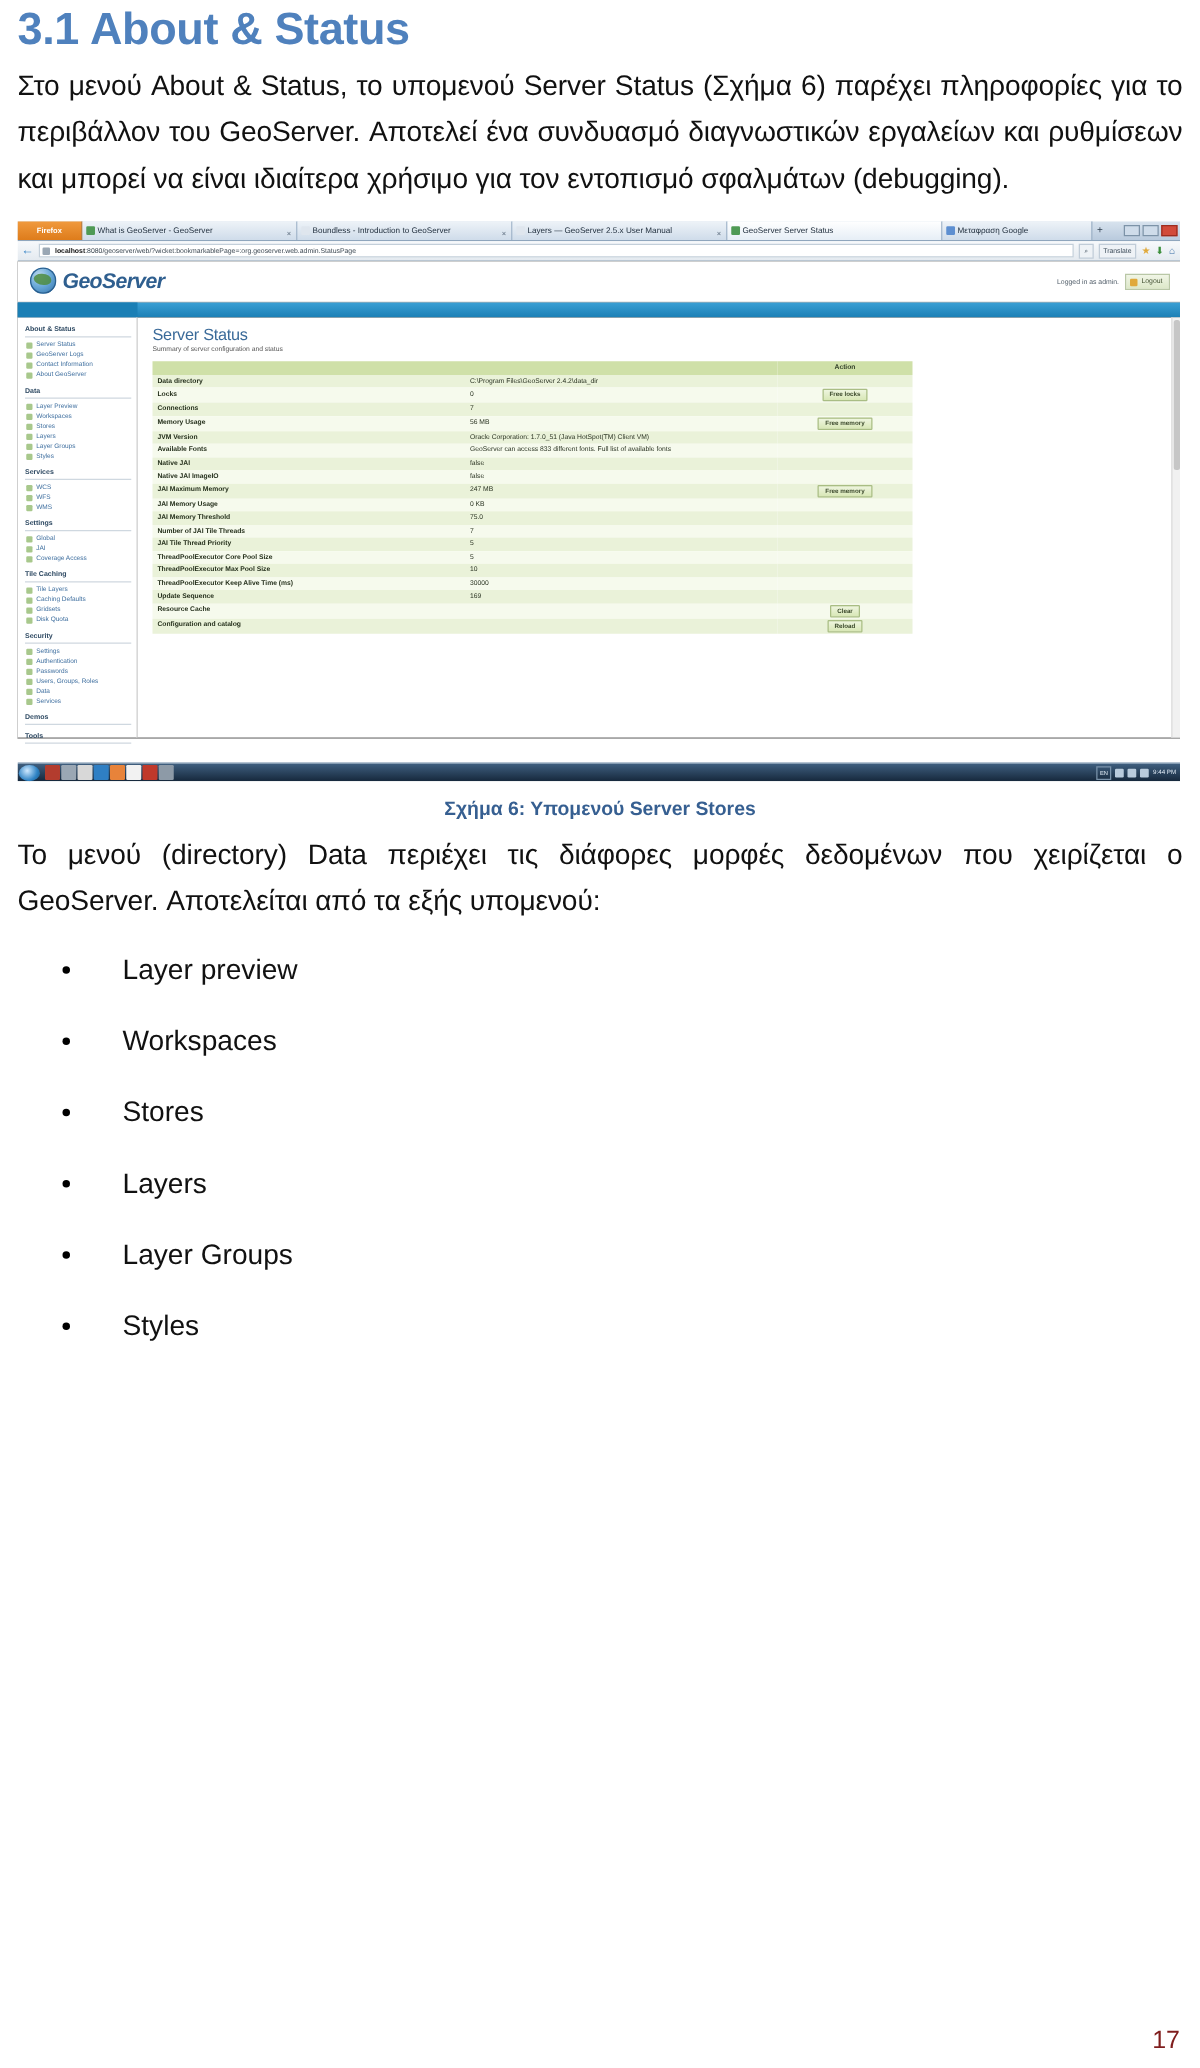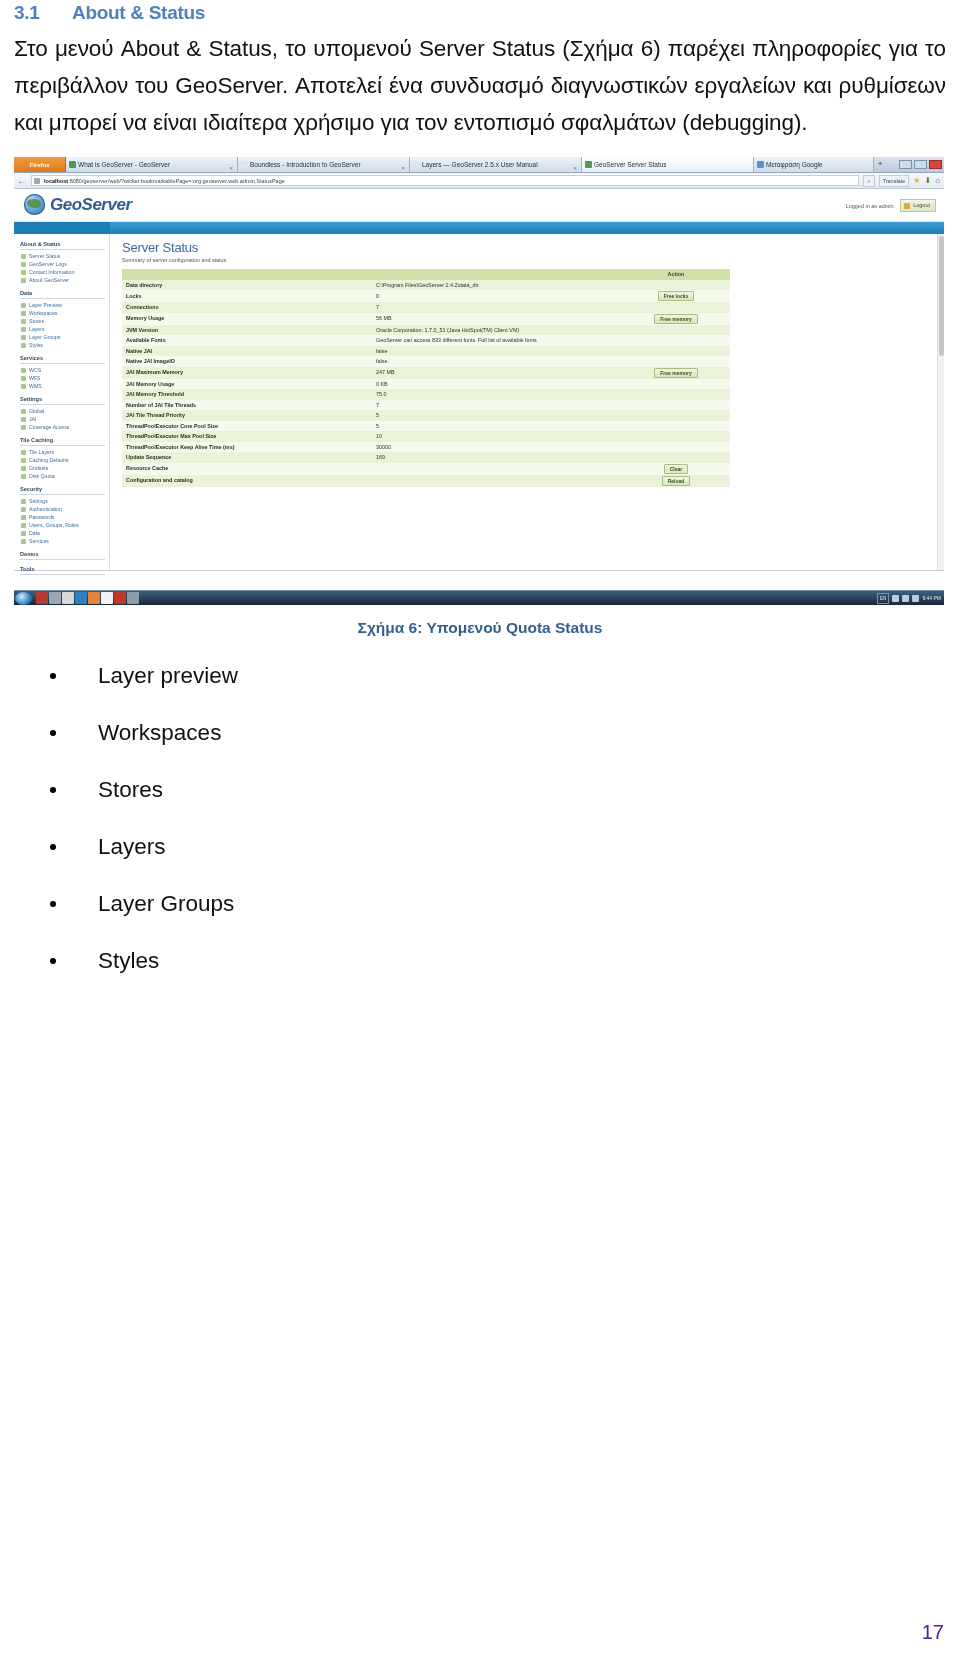--- a/index.html
+++ b/index.html
@@ -11,21 +11,21 @@
     color:#000000;
     position:relative;
     overflow:hidden;
   }
   .page { position:relative; width:960px; height:1654px; padding:0 14px; }
 
   
   .h2 {
     color:#4F81BD;
     font-weight:bold;
-    font-size:19px;
+    font-size:36px;
     letter-spacing:-0.3px;
     display:flex;
     align-items:baseline;
     margin:0;
     padding-top:2px;
   }
   .h2 .num { width:58px; flex:0 0 58px; }
   .h2 .txt { }
 
   
@@ -219,21 +219,21 @@
   .taskbar .tray i { display:block; width:7px; height:7px; border-radius:1px; background:#b9cbdc; }
   .taskbar .lang { border:1px solid #7a93ab; padding:0 2px; line-height:9px; font-size:4.6px; }
 
   .figcap {
     text-align:center; color:#365f91; font-weight:bold;
     font-size:15.5px; line-height:22px; margin-top:12px;
   }
 
   .pagenum {
     position:absolute; right:16px; bottom:10px;
-    font-size:20px; color:#4c1d95;
+    font-size:20px; color:#7f1d1d;
   }
 </style>
 </head>
 <body>
 
 <div class="page">
 
   <h2 class="h2">
     <span class="num">3.1</span>
     <span class="txt">About &amp; Status</span>
@@ -497,24 +497,25 @@
           <span class="lang">EN</span>
           <i></i>
           <i></i>
           <i></i>
           <span>9:44 PM</span>
         </span>
       </div>
 
     </div>
 
-    <div class="figcap">Σχήμα 6: Υπομενού Quota Status</div>
+    <div class="figcap">Σχήμα 6: Υπομενού Server Stores</div>
   </div>
 
 
+  <p class="para last-line-left">Το μενού (directory) Data περιέχει τις διάφορες μορφές δεδομένων που χειρίζεται ο GeoServer. Αποτελείται από τα εξής υπομενού:</p>
 
   <ul class="bullets">
     <li>Layer preview</li>
     <li>Workspaces</li>
     <li>Stores</li>
     <li>Layers</li>
     <li>Layer Groups</li>
     <li>Styles</li>
   </ul>
 

